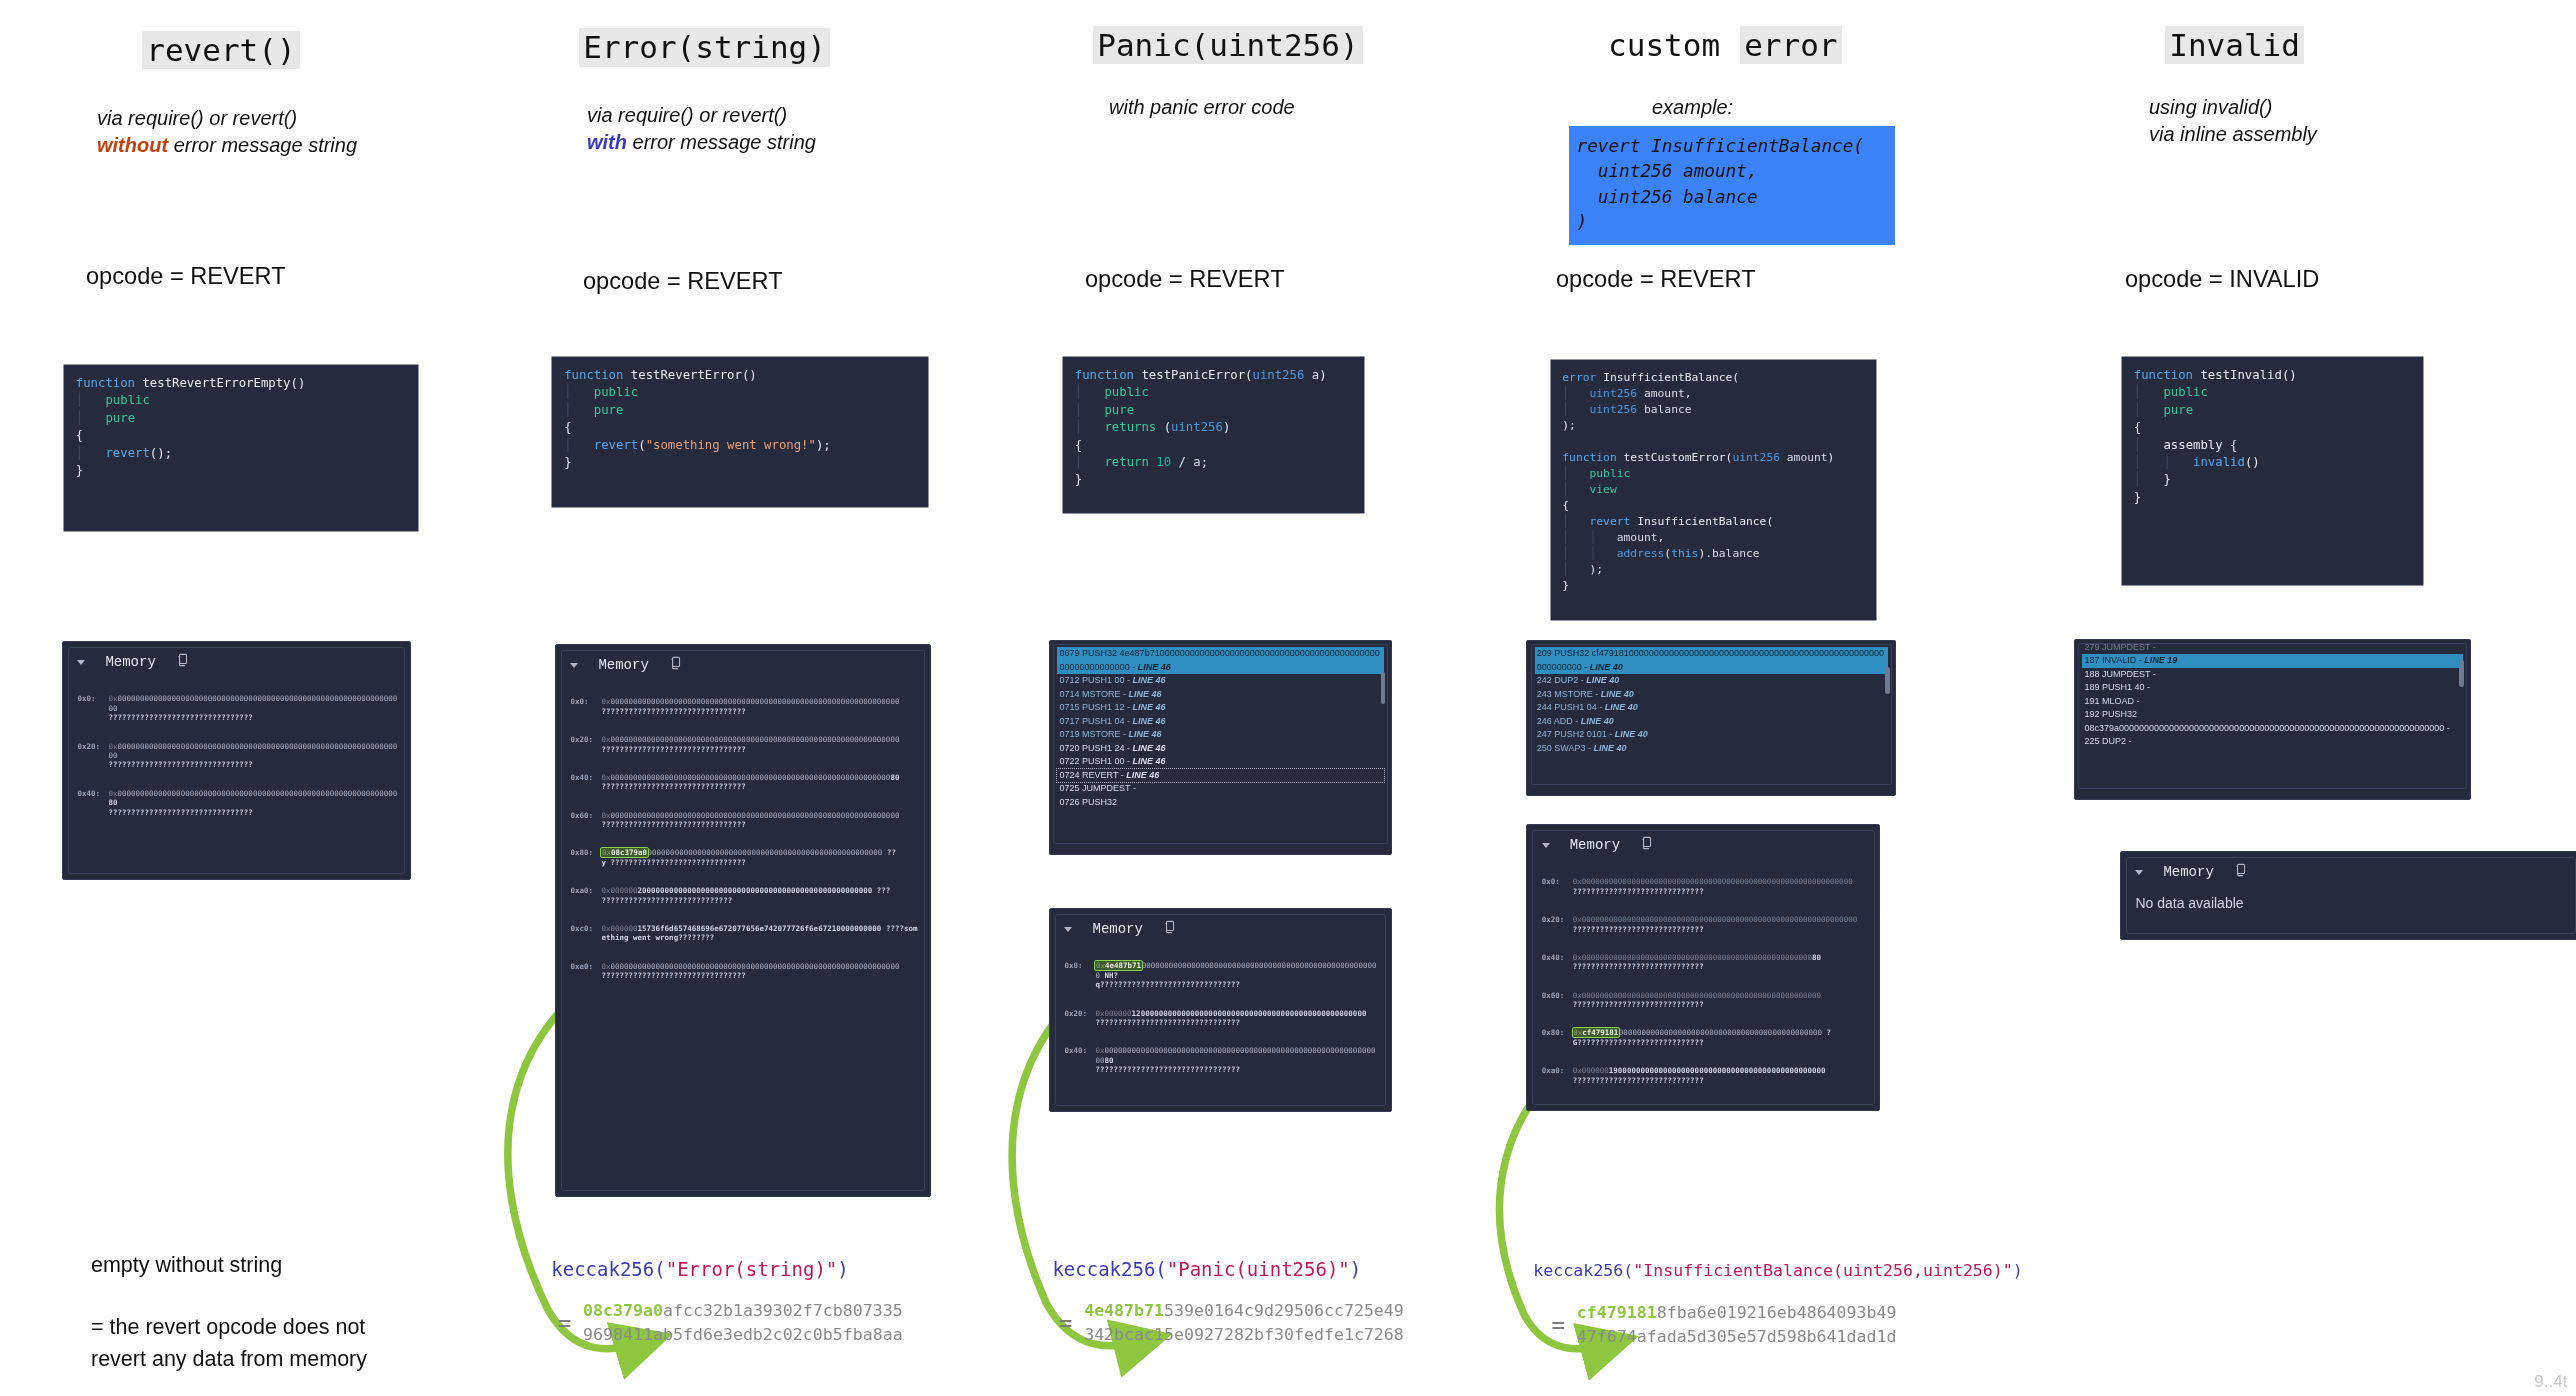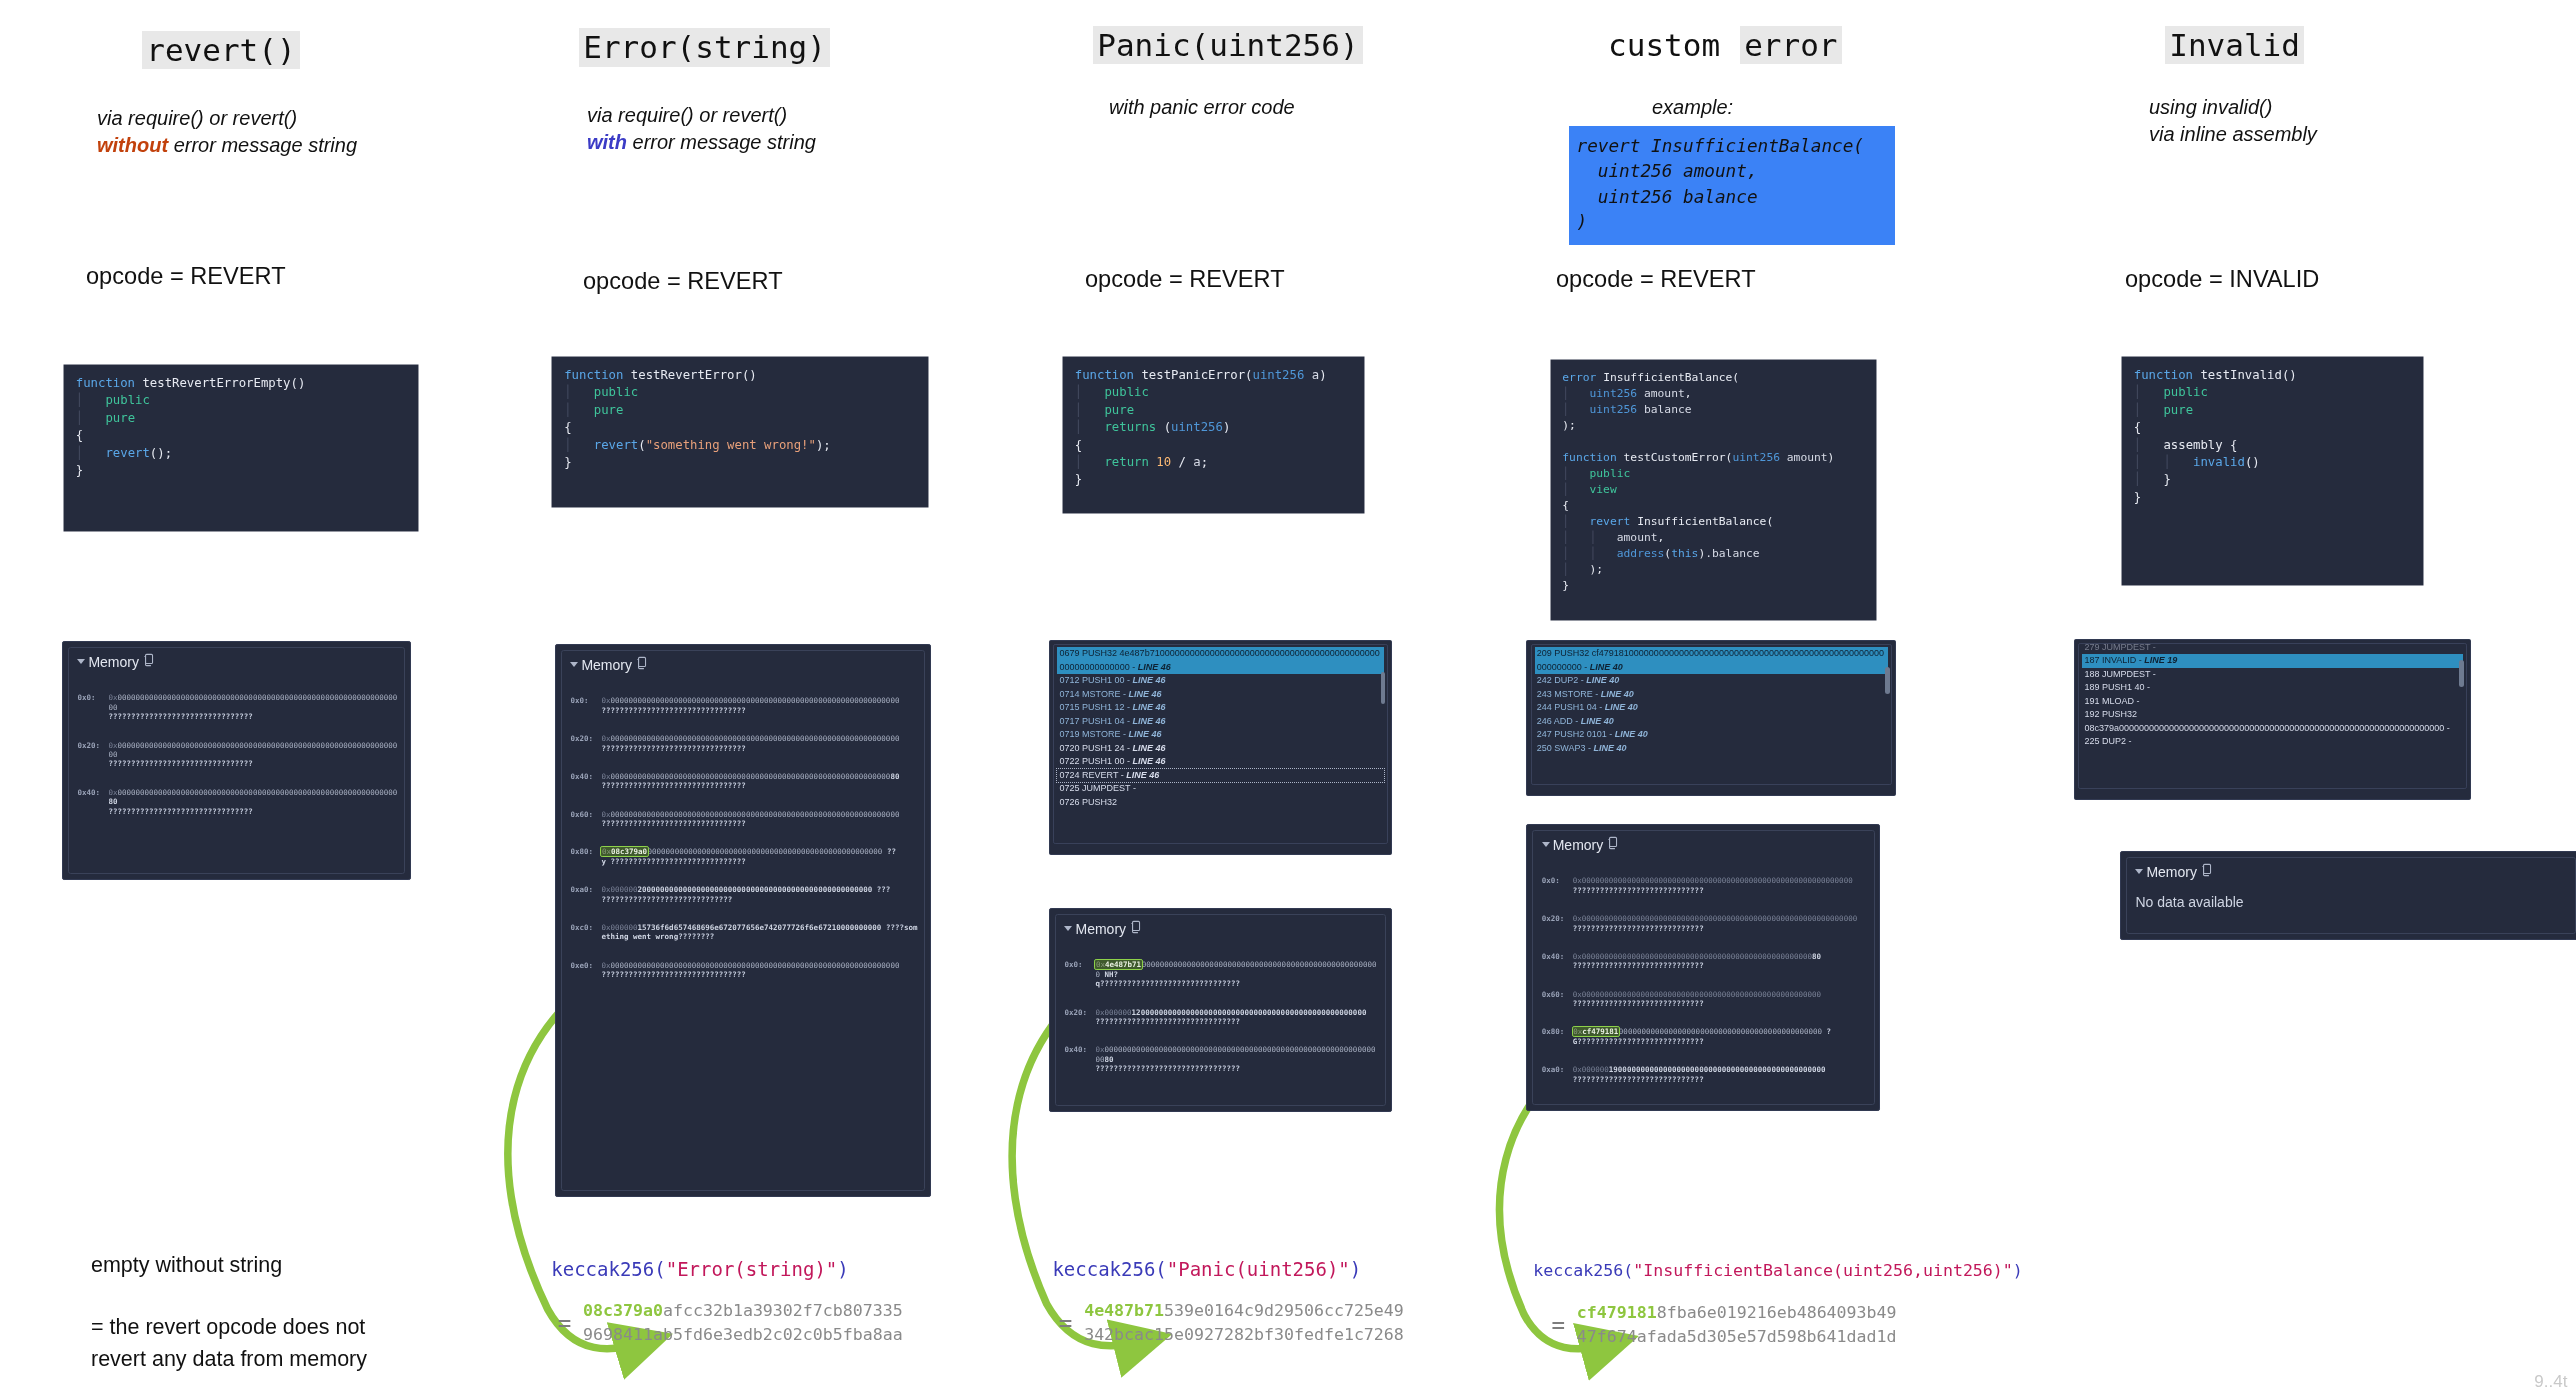--- a/index.html
+++ b/index.html
@@ -62,21 +62,21 @@
     line-height:1.42;
     white-space:pre;
     color:#d6dae6;
     overflow:hidden;
   }
   .codepanel .kw{color:#5aa7e8;}
   .codepanel .mod{color:#3fc49b;}
   .codepanel .fn{color:#e7eaf2;}
   .codepanel .ty{color:#4f97d8;}
   .codepanel .str{color:#e8a07a;}
-  .codepanel .num{color:#fdba74;}
+  .codepanel .num{color:#14b8a6;}
   .codepanel .pun{color:#e7eaf2;}
   .codepanel .guide{color:#454c62;}
   
   .mempanel{
     position:absolute;
     background:#252b3d;
     border:0.5px solid #323a52;
     border-radius:2.1px;
     box-sizing:border-box;
     overflow:hidden;
@@ -84,24 +84,24 @@
   .mem-inner{
     border:0.5px solid #3a4259;
     border-radius:2.7px;
     margin:4.8px;
     padding:5.4px 6.4px 7.5px 8.6px;
     box-sizing:border-box;
     height:calc(100% - 9.7px);
     overflow:hidden;
   }
   .mem-head{
-    display:flex;align-items:center;gap:3px;
+    display:flex;align-items:center;gap:20px;
     color:#e3e7f0;
     font-size:14px;
-    font-family:Liberation Sans, sans-serif;
+    font-family:Liberation Mono, monospace;
     margin-bottom:4.3px;
   }
   .caret{
     width:0;height:0;
     border-left:4.8px solid transparent;
     border-right:4.8px solid transparent;
     border-top:5.9px solid #aeb6c9;
     display:inline-block;
   }
   .copyicon{display:inline-block;}

